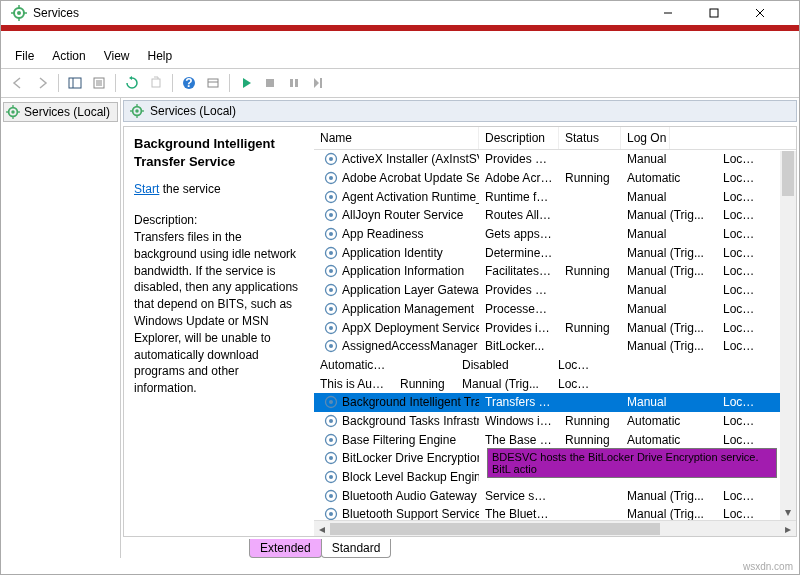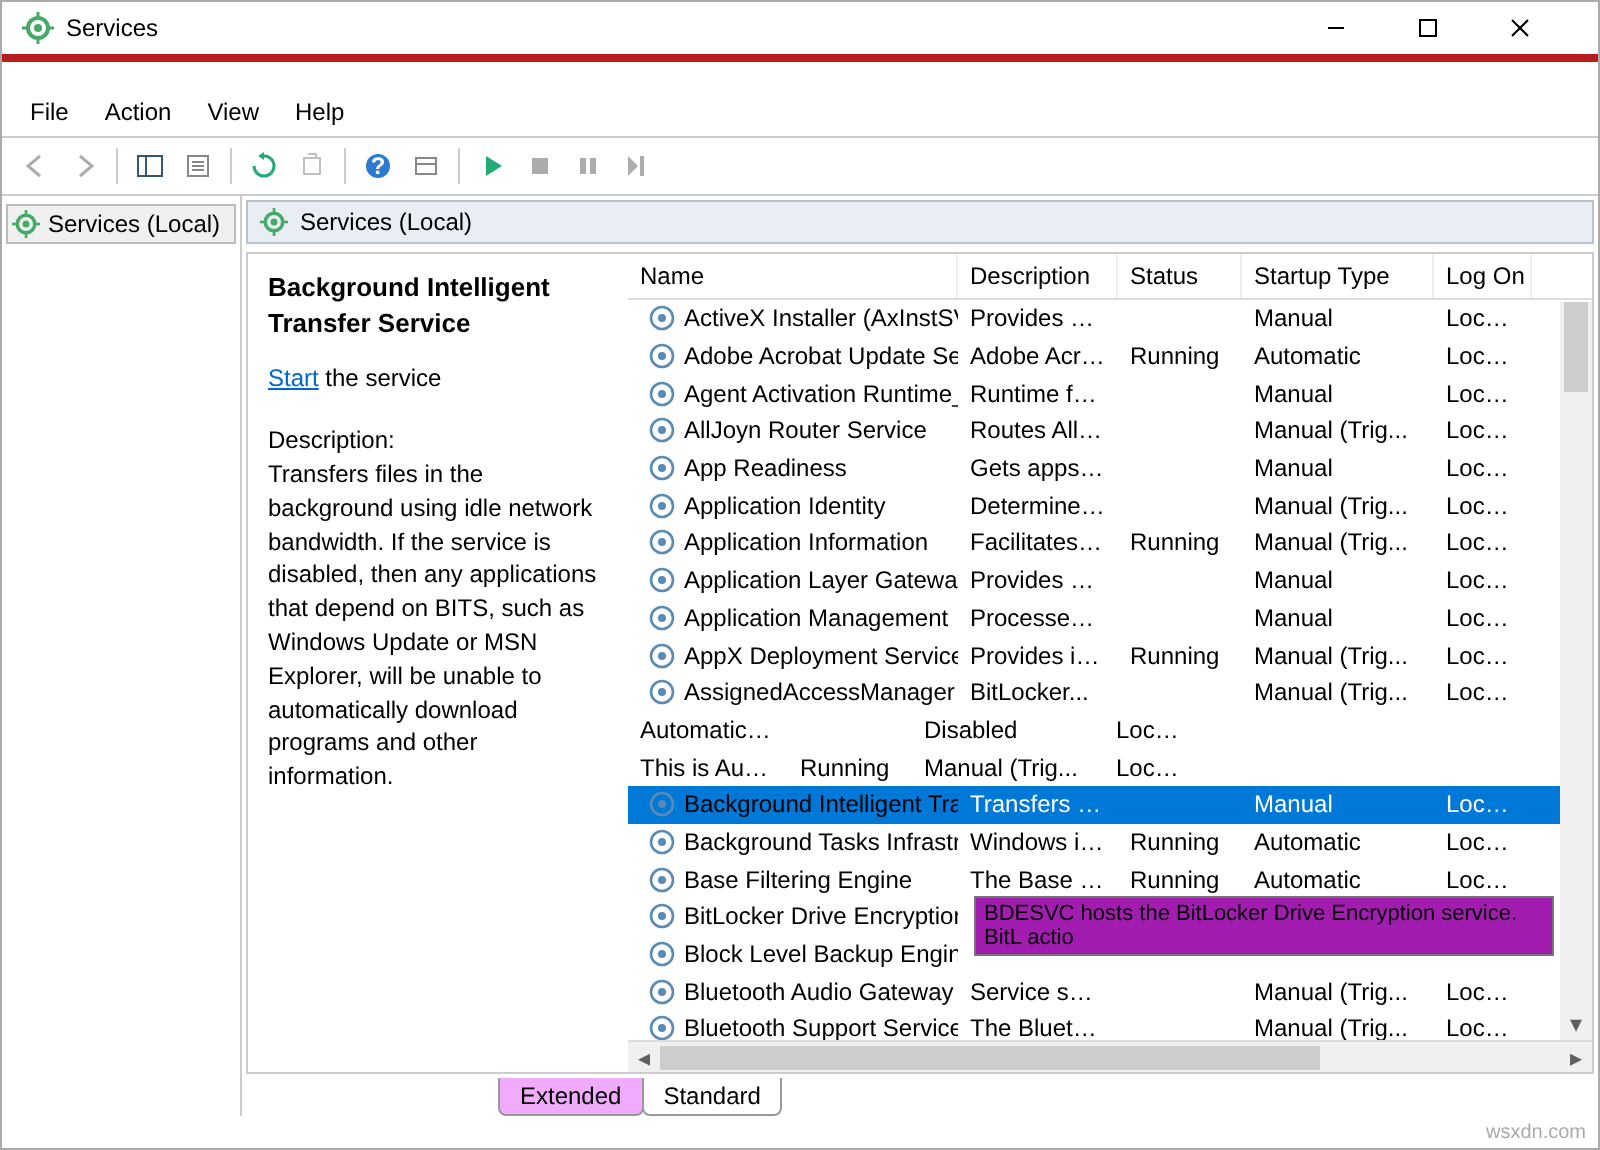--- a/index.html
+++ b/index.html
@@ -1,19 +1,19 @@
 <!DOCTYPE html>
 <html><head>
 <meta charset="utf-8">
 <style>
 * { box-sizing: border-box; margin: 0; padding: 0; font-family: "Segoe UI", Tahoma, sans-serif; font-size: 12px; color: #000; }
 body { width: 800px; height: 575px; background: #fff; border: 1px solid #aaa; overflow: hidden; position: relative; }
 
 
-.titlebar { display:flex; align-items:center; height:30px; padding:0 16px 0 10px; background:#fff; border-bottom:4px solid #b91c1c; }
+.titlebar { display:flex; align-items:center; height:30px; padding:0 16px 0 10px; background:#fff; border-bottom:6px solid #b91c1c; }
 .titlebar .app-icon { width:16px; height:16px; margin-right:6px; }
 .titlebar .title { flex:1; }
 .win-btns { display:flex; }
 .win-btn { width:46px; height:30px; display:flex; align-items:center; justify-content:center; }
 
 
 .menubar { display:flex; padding:2px 6px; gap:2px; }
 .menubar span { padding:3px 8px;margin-top:13px; }
 
 
@@ -228,21 +228,20 @@
         </p>
         <p>Description:</p>
         <p>Transfers files in the background using idle network bandwidth. If the service is disabled, then any applications that depend on BITS, such as Windows Update or MSN Explorer, will be unable to automatically download programs and other information.</p>
       </div>
 
       <div class="listpane">
         <div class="listhdr">
           <div class="col c-name">Name</div>
           <div class="col c-desc">Description</div>
           <div class="col c-status">Status</div>
-          <div class="col c-start">Startup Type</div>
           <div class="col c-logon">Log On </div>
         </div>
         <div class="listbody" id="listbody">
             <div class="row">
               <div class="cell c-name">
                 <svg class="svc-icon" viewBox="0 0 14 14">
                   <use href="#svc-ic"></use>
                 </svg>
                 <span>ActiveX Installer (AxInstSV)</span>
               </div>

